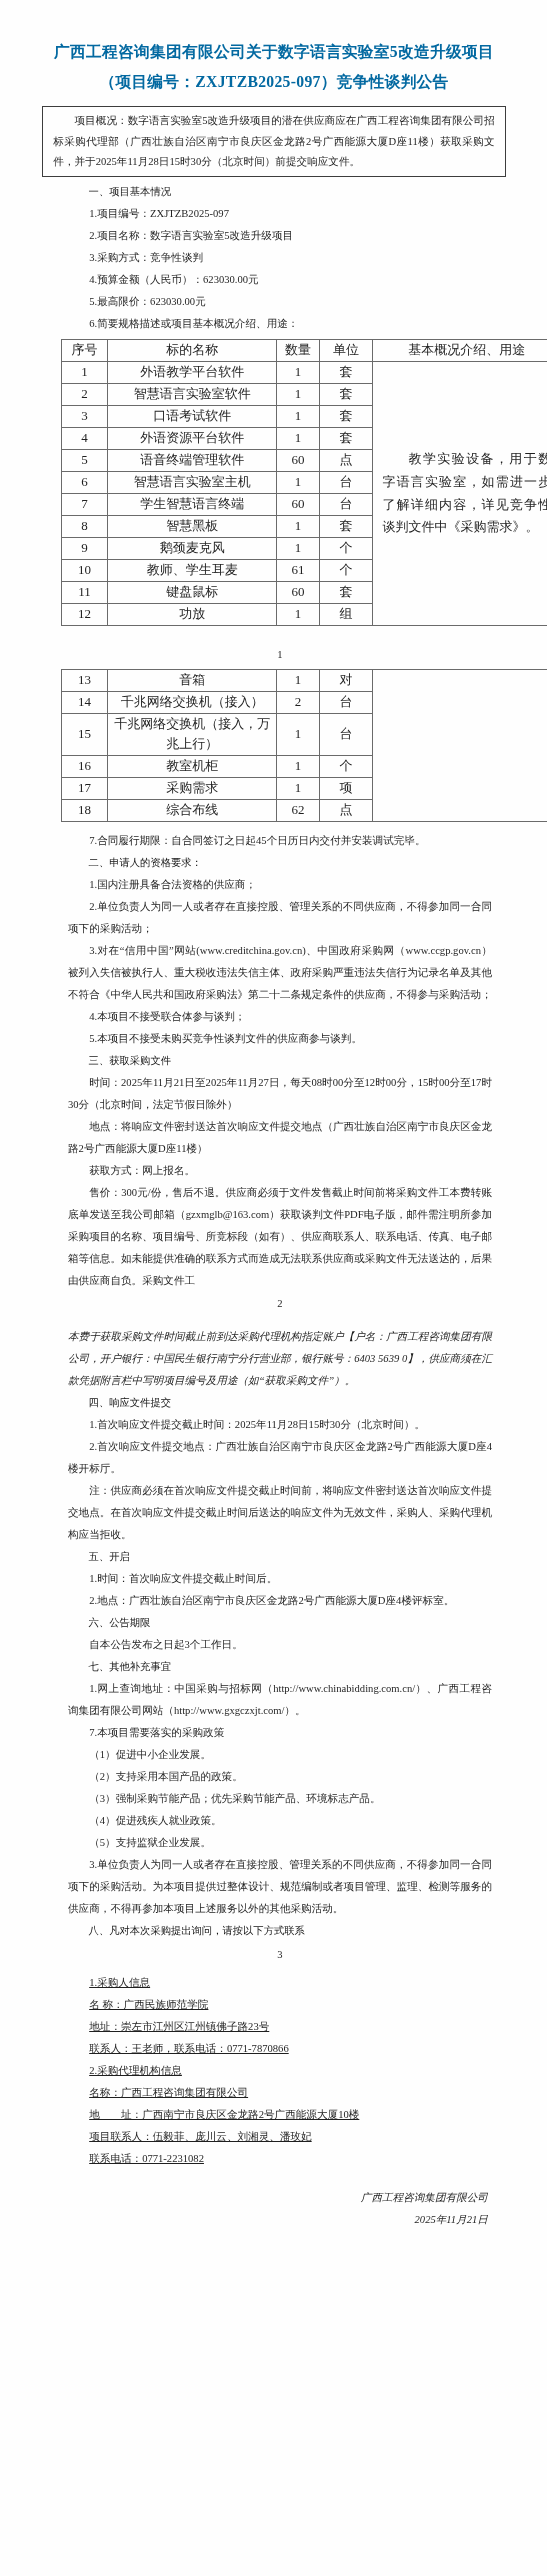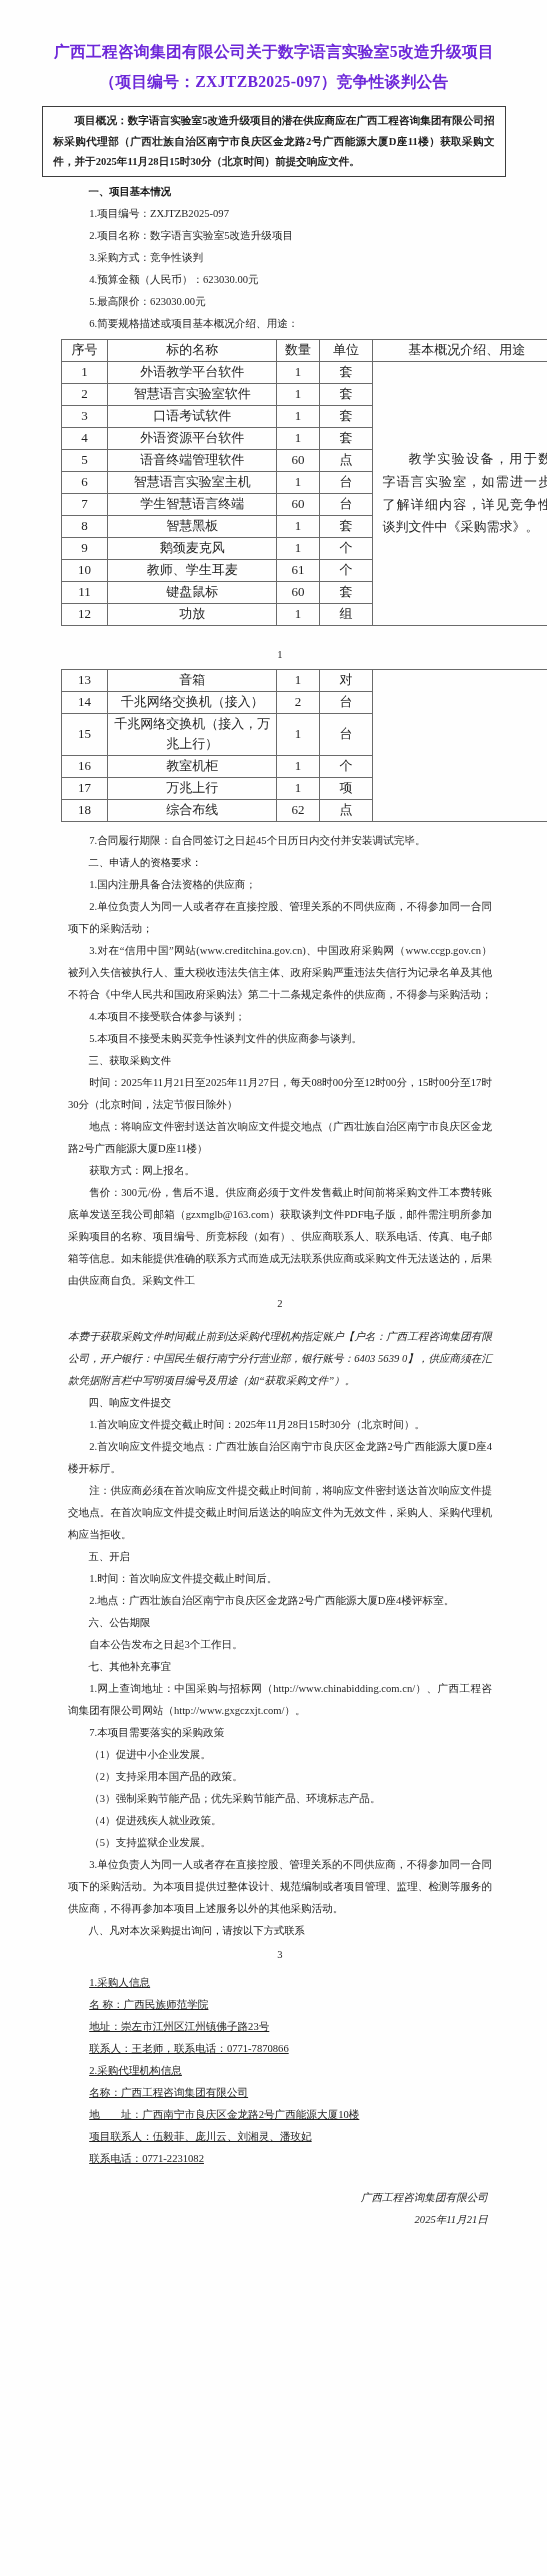--- a/index.html
+++ b/index.html
@@ -3,31 +3,31 @@
 <meta charset="utf-8">
 <style>
   html,body { margin:0; padding:0; background:#e8e8e8; }
   .doc {
     position:relative; width:548px; height:2576px; margin:0 auto;
     background:#fefefe; color:#1f1f1f; overflow:hidden;
     font-family:"Liberation Serif","DejaVu Serif",serif;
     font-size:10.6px;
   }
   .title-block { padding-top:37px; text-align:center; }
-  .title-line { font-size:15.7px; font-weight:bold; line-height:30px; color:#6d28d9; letter-spacing:0.3px; }
+  .title-line { font-size:15.7px; font-weight:bold; line-height:30px; color:#0369a1; letter-spacing:0.3px; }
   .overview-box {
     margin:9px 42px 0 42px; border:1.4px solid #3d3d3d;
-    padding:4.1px 10.3px 3.4px 10.3px; font-weight:bold;
+    padding:4.1px 10.3px 3.4px 10.3px; font-weight:normal;
     line-height:20.5px; text-align:justify; text-indent:2em;
   }
   .content { margin:0 56px 0 68px; }
   .para { margin:0; line-height:22px; text-align:justify; text-indent:2em; }
   .para.no-indent { text-indent:0; }
   .sec-hd { font-family:"Liberation Sans","DejaVu Sans",sans-serif; font-size:10.3px; color:#141414; }
-  .mt6  { margin-top:4.1px;font-weight:bold; }  .mt10 { margin-top:6.8px;text-decoration:underline; }
+  .mt6  { margin-top:4.1px; }  .mt10 { margin-top:6.8px;text-decoration:underline; }
   .mt12 { margin-top:8px; } .mt16 { margin-top:11px;font-style:italic; }
   .page-num { margin:0; line-height:22px; text-align:center; text-indent:0; }
   .pn1 { margin-top:18px; } .pn2 { margin-top:1.4px; }
   .pn3 { margin-top:1.4px; }
   .spec-table {
     border-collapse:collapse; table-layout:fixed;
     width:500px; margin-left:-6.8px;
     font-size:13px; border:1.4px solid #8c8c8c;
   }
   .spec-table th, .spec-table td {
@@ -201,21 +201,21 @@
                 <td>台</td>
               </tr>
               <tr>
                 <td>16</td>
                 <td>教室机柜</td>
                 <td>1</td>
                 <td>个</td>
               </tr>
               <tr>
                 <td>17</td>
-                <td>万兆上行</td>
+                <td>采购需求</td>
                 <td>1</td>
                 <td>项</td>
               </tr>
               <tr>
                 <td>18</td>
                 <td>综合布线</td>
                 <td>62</td>
                 <td>点</td>
               </tr>
             </tbody>

